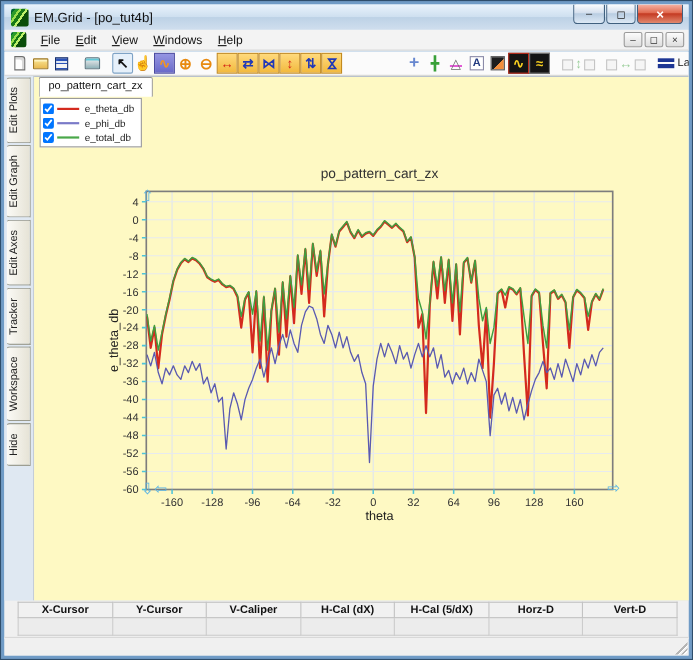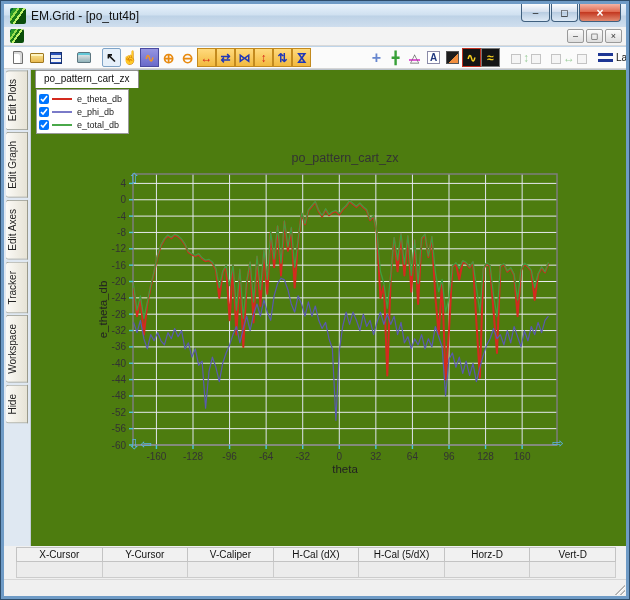--- a/index.html
+++ b/index.html
@@ -83,36 +83,36 @@
     background:linear-gradient(#1d3694 0 38%,transparent 38% 62%,#1d3694 62%);}
   .tbi-layout .lbl{font-size:10px;color:#111;}
 
   
   .mainrow{position:absolute;left:3px;top:68px;right:3px;height:477px;display:flex;background:#e9edf2;}
   .side-strip{width:27px;background:#dfe8f2;border-right:1px solid #c4cdd8;display:flex;
     flex-direction:column;align-items:center;padding-top:1px;}
   .side-tab{writing-mode:vertical-rl;transform:rotate(180deg);font-size:10px;color:#222;
     background:linear-gradient(90deg,#e6e3d6,#fbfaf6);border:1px solid #9a9a8c;border-right:none;
     border-radius:0 3px 3px 0;padding:8px 1px;margin-bottom:2px;cursor:default;width:22px;text-align:center;}
-  .client{position:relative;flex:1;background:#4d7c0f;border-top:1px solid #b9c2cc;}
+  .client{position:relative;flex:1;background:#fef9c3;border-top:1px solid #b9c2cc;}
   .doc-tab{position:absolute;left:4px;top:0;height:18px;padding:2px 8px;background:#fff;
     border:1px solid #8f8f8f;border-bottom:none;border-radius:2px 2px 0 0;font-size:10px;color:#111;z-index:5;}
   .legend{position:absolute;left:5px;top:19px;background:#fff;border:1px solid #9a9a9a;
     padding:2px 6px 2px 2px;z-index:6;}
   .legend-row{display:flex;align-items:center;height:13px;}
   .legend-row input{width:10px;height:10px;margin:0 3px 0 0;}
   .legend-line{width:20px;height:2px;margin-right:5px;}
   .legend-label{font-size:9px;color:#222;}
   #chart-svg{position:absolute;left:0;top:0;}
 
   
   .cursor-strip{position:absolute;left:3px;top:545px;right:3px;height:35px;background:#f0f0f0;
     padding:1px 10px 0 12px;}
   table.cursor-table{width:100%;border-collapse:collapse;table-layout:fixed;}
-  .cursor-table th{border:1px solid #c3c3c3;background:#f1f1f1;font-size:10px;font-weight:normal;
+  .cursor-table th{border:1px solid #c3c3c3;background:#f1f1f1;font-size:10px;font-weight:bold;
     color:#111;height:14px;padding:0;}
   .cursor-table td{border:1px solid #cccccc;background:#ececec;height:16px;font-size:10px;padding:0 3px;}
 
   
   .statusbar{position:absolute;left:3px;bottom:3px;right:3px;height:17px;background:#f0f0f0;
     border-top:1px solid #d8d8d8;}
   .grip{position:absolute;right:1px;bottom:1px;width:13px;height:13px;
     background:
       linear-gradient(135deg,transparent 0 58%,#b5b5b5 58% 66%,#fff 66% 72%,transparent 72% 78%,#b5b5b5 78% 86%,#fff 86% 92%,transparent 92%);}
 </style>
@@ -126,20 +126,21 @@
     <span class="title-text">EM.Grid - [po_tut4b]</span>
     <div class="win-buttons">
       <div class="win-btn minb">–</div>
       <div class="win-btn maxb">◻</div>
       <div class="win-btn closeb">×</div>
     </div>
   </div>
 
   <div class="menubar">
     <div class="doc-icon"></div>
+    <span id="menu-items"><span class="menu-item"><u>F</u>ile</span><span class="menu-item"><u>E</u>dit</span><span class="menu-item"><u>V</u>iew</span><span class="menu-item"><u>W</u>indows</span><span class="menu-item"><u>H</u>elp</span></span>
     <div class="mdi-buttons">
       <div class="mdi-btn">–</div>
       <div class="mdi-btn">◻</div>
       <div class="mdi-btn">×</div>
     </div>
   </div>
 
   <div class="toolbar" id="toolbar">
       <button class="tbi tbi-new-file">
         <span></span>

